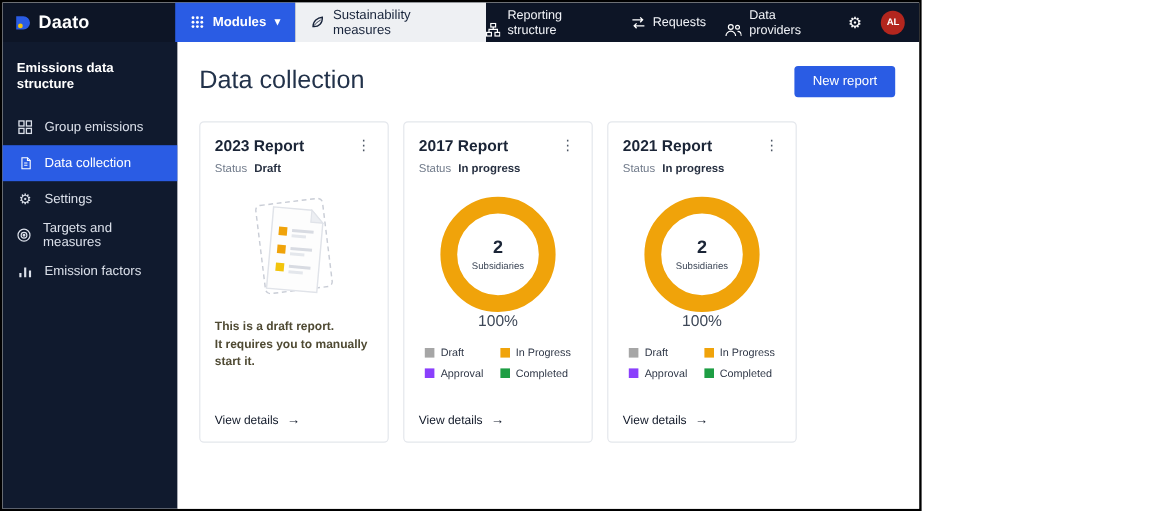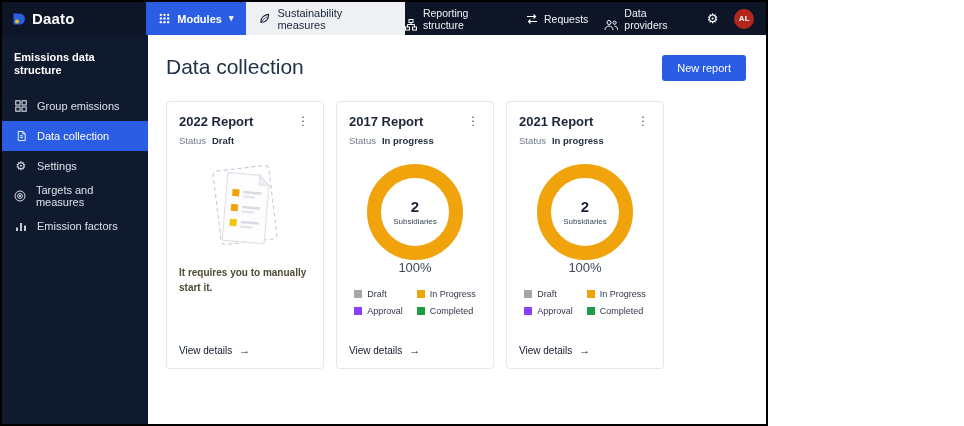--- a/index.html
+++ b/index.html
@@ -204,21 +204,21 @@
     <div class="main">
       <div class="main-header">
         <div class="page-title">Data collection</div>
         <button class="new-report-btn">New report</button>
       </div>
 
       <div class="cards">
 
         <div class="card">
           <div class="card-head">
-            <span class="card-title">2022 Report</span>
+            <span class="card-title">2023 Report</span>
             <span class="kebab">⋮</span>
           </div>
           <div class="status-row">
             <span class="status-label">Status</span>
             <span class="status-value">Draft</span>
           </div>
 
           <svg class="illus" width="96" height="100" viewBox="0 0 96 100">
             <rect x="20" y="10" width="56" height="74" rx="4" fill="none" stroke="#c9cdd6" stroke-width="1.2" stroke-dasharray="4 3" transform="rotate(-7 48 47)"></rect>
             <g transform="rotate(5 48 50)">
@@ -230,20 +230,21 @@
               <rect x="34" y="47" width="7" height="7" fill="#f0a30a"></rect>
               <rect x="45" y="48" width="18" height="2.5" fill="#d8dbe2"></rect>
               <rect x="45" y="52.5" width="12" height="2.5" fill="#e4e7ec"></rect>
               <rect x="34" y="62" width="7" height="7" fill="#f2c40d"></rect>
               <rect x="45" y="63" width="18" height="2.5" fill="#d8dbe2"></rect>
               <rect x="45" y="67.5" width="12" height="2.5" fill="#e4e7ec"></rect>
             </g>
           </svg>
 
           <div class="note">
+            <div>This is a draft report.</div>
             <div>It requires you to manually start it.</div>
           </div>
 
           <div class="view-details">
             <span>View details</span>
             <span class="vd-arrow">→</span>
           </div>
         </div>
 
         <div class="card">

